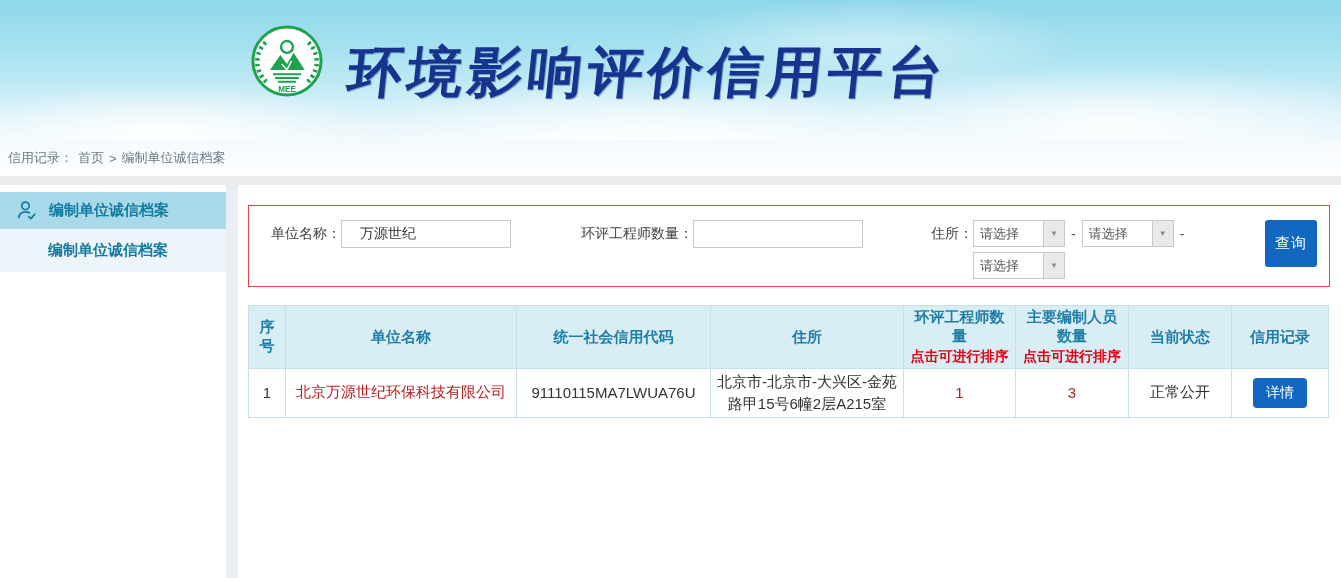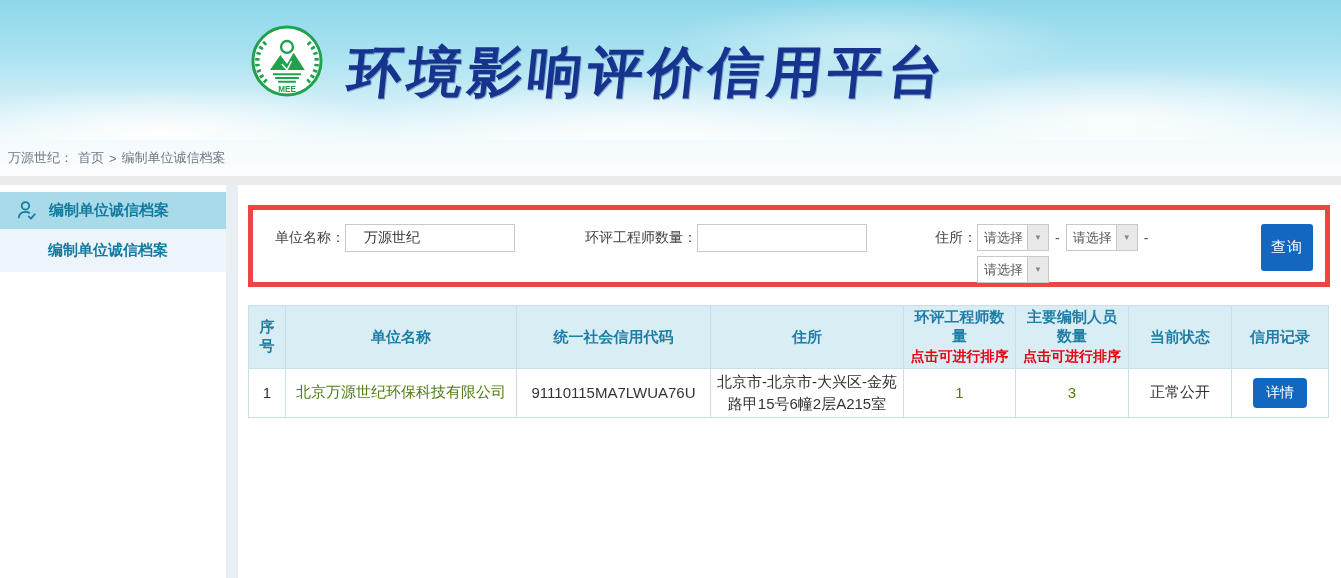--- a/index.html
+++ b/index.html
@@ -62,36 +62,36 @@
   .v-strip {
     position: absolute; left: 226px; top: 185px; width: 12px; height: 393px;
     background: #e9eef3;
   }
 
   
   .main { position: absolute; left: 248px; top: 185px; width: 1082px; }
 
   .search-panel {
     margin-top: 20px; width: 1082px; height: 82px;
-    border: 5px solid #ef4444; background: #fff;
+    border: 1px solid #ef4444; background: #fff;
     display: flex; align-items: flex-start;
     padding: 14px 12px 0 22px;
   }
   .fgroup { display: flex; align-items: center; height: 28px; }
   .flabel { color: #444; font-size: 14px; white-space: nowrap; }
   .tinput {
     width: 170px; height: 28px; border: 1px solid #c9c9c9; background: #fff;
     padding: 0 18px; font-size: 14px; color: #333; outline: none;
     font-family: "Liberation Sans", "DejaVu Sans", sans-serif;
   }
   .gap1 { width: 70px; } .gap2 { width: 68px; }
   .addr-selects { display: flex; flex-direction: column; gap: 5px; }
   .addr-row { display: flex; align-items: center; }
   .combo {
-    display: flex; align-items: stretch; width: 72px; height: 27px;
+    display: flex; align-items: stretch; width: 92px; height: 27px;
     border: 1px solid #c9c9c9; background: #fff; cursor: pointer;
   }
   .combo-text {
     flex: 1; display: flex; align-items: center; padding-left: 6px;
     font-size: 13px; color: #555; white-space: nowrap; overflow: hidden;
   }
   .combo-arrow {
     width: 21px; background: #e9e9e9; border-left: 1px solid #c9c9c9;
     display: flex; align-items: center; justify-content: center;
     font-size: 8px; color: #888;
@@ -112,21 +112,21 @@
   .result-table th, .result-table td {
     border: 1px solid #c9dfea; text-align: center; vertical-align: middle;
   }
   .result-table thead th {
     background: #d9edf5; color: #1f7ea6; font-size: 15px; font-weight: bold;
     height: 48px; padding: 2px 4px;
   }
   .result-table td { height: 48px; font-size: 15px; color: #333; padding: 2px 6px; }
   .sort-hint { color: #e60012; font-size: 14px; font-weight: bold; margin-top: 2px; }
   .sortable { cursor: pointer; }
-  .cell-link { color: #4d7c0f; text-decoration: none; cursor: pointer; }
+  .cell-link { color: #b91c1c; text-decoration: none; cursor: pointer; }
   .addr-cell { font-size: 14px; line-height: 1.45; }
   .btn-detail {
     background: #1268c0; color: #fff; border: none; border-radius: 4px;
     padding: 6px 13px; font-size: 14px; cursor: pointer;
     font-family: "Liberation Sans", "DejaVu Sans", sans-serif;
   }
 </style>
 </head>
 <body>
 
@@ -138,21 +138,21 @@
     <circle cx="50" cy="31" r="8" fill="none" stroke="#1fa14d" stroke-width="3.2"></circle>
     <path d="M27 62 L41 42 L50 54 L59 39 L74 62 Z" fill="#1fa14d"></path>
     <path d="M43 54 L50 62 L56 50" fill="none" stroke="#ffffff" stroke-width="2"></path>
     <path d="M31 68 H69 M34 73 H66 M38 78 H62" stroke="#1fa14d" stroke-width="2.6"></path>
     <text x="50" y="92" text-anchor="middle" font-size="11" font-weight="bold" fill="#1fa14d" font-family="Liberation Sans, DejaVu Sans, sans-serif">MEE</text>
   </svg>
   <div class="banner-title">环境影响评价信用平台</div>
 </div>
 
 <div class="breadcrumb">
-  <span>万源世纪：</span>
+  <span>信用记录：</span>
   <span class="bc-home">首页</span>
   <span>&gt;</span>
   <span>编制单位诚信档案</span>
 </div>
 
 <div class="gray-band"></div>
 
 <div class="sidebar">
   <div class="side-item-main">
     <svg width="25" height="25" viewBox="0 0 24 24" fill="none" stroke="#147ba0" stroke-width="1.7">

